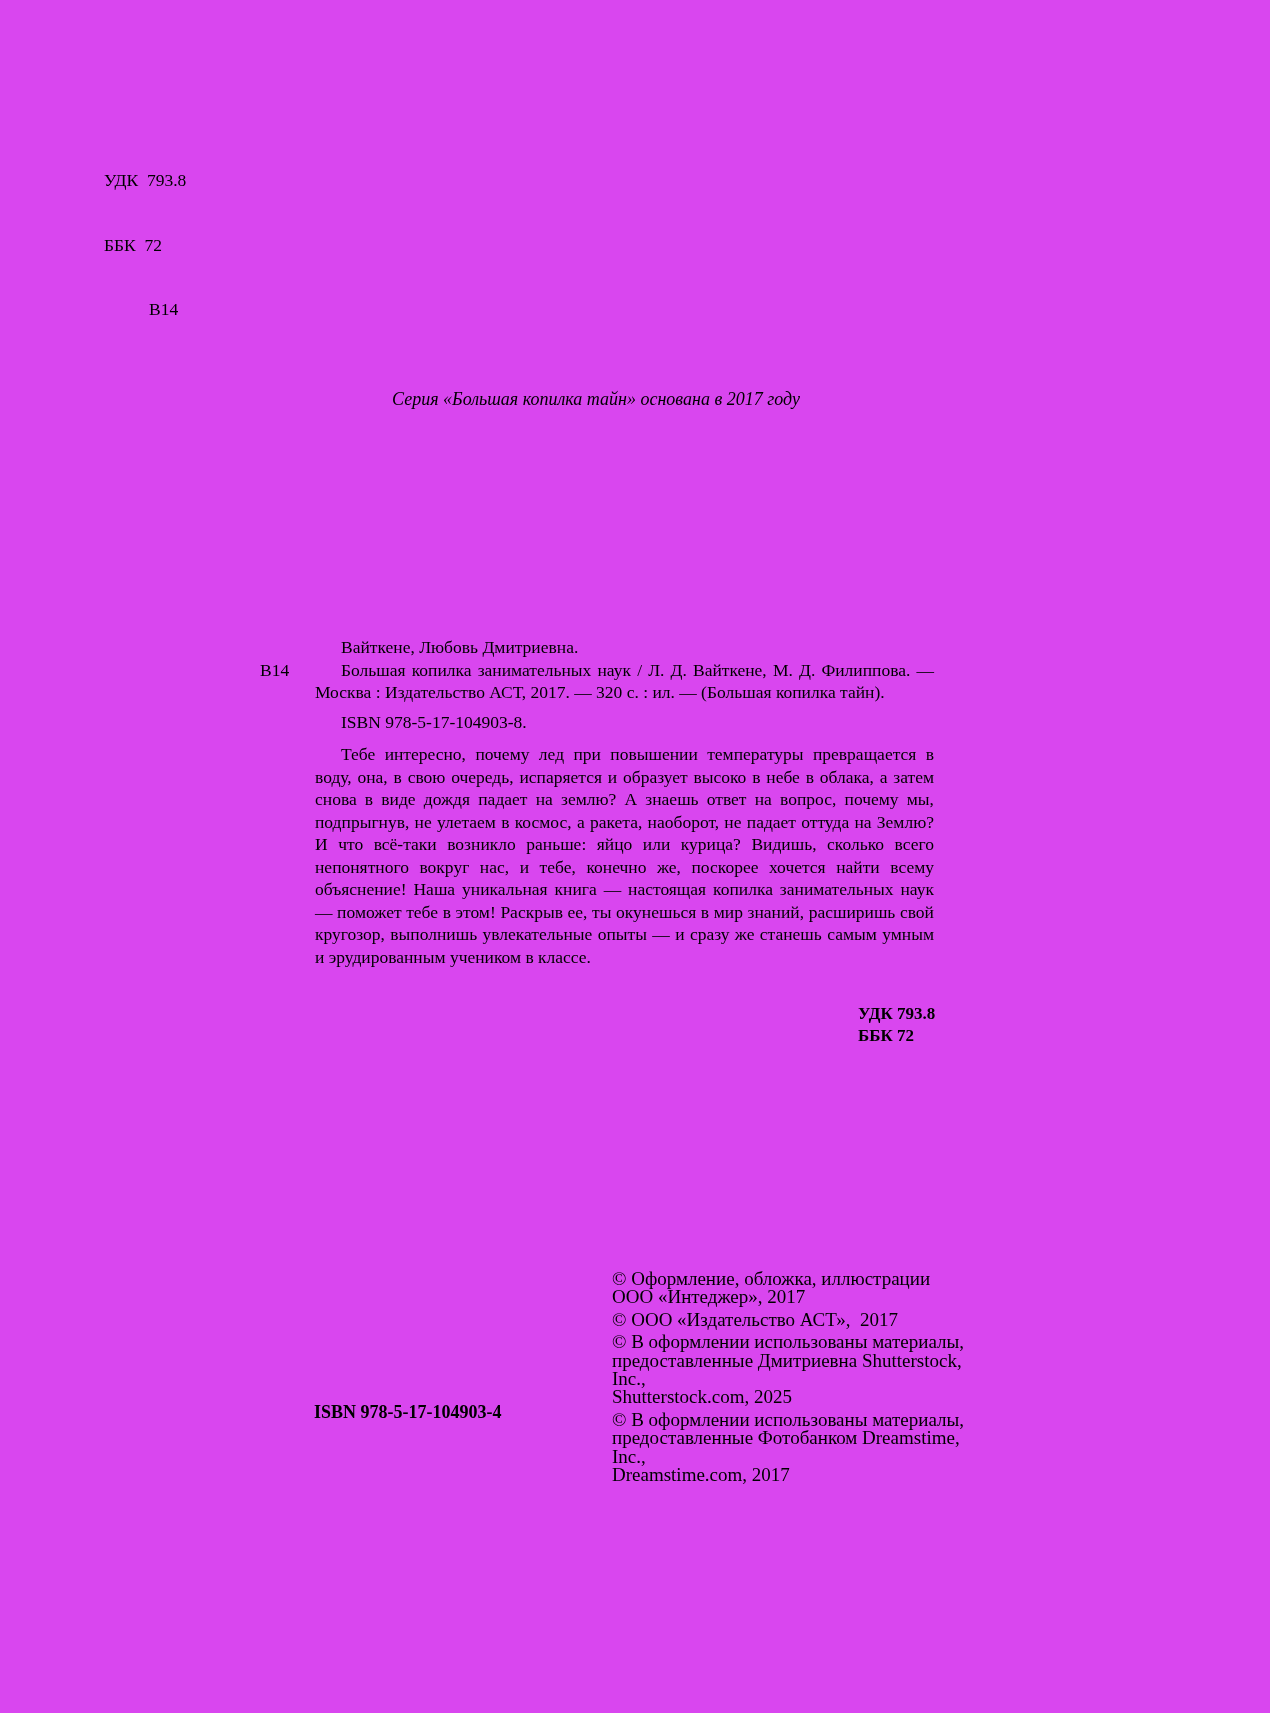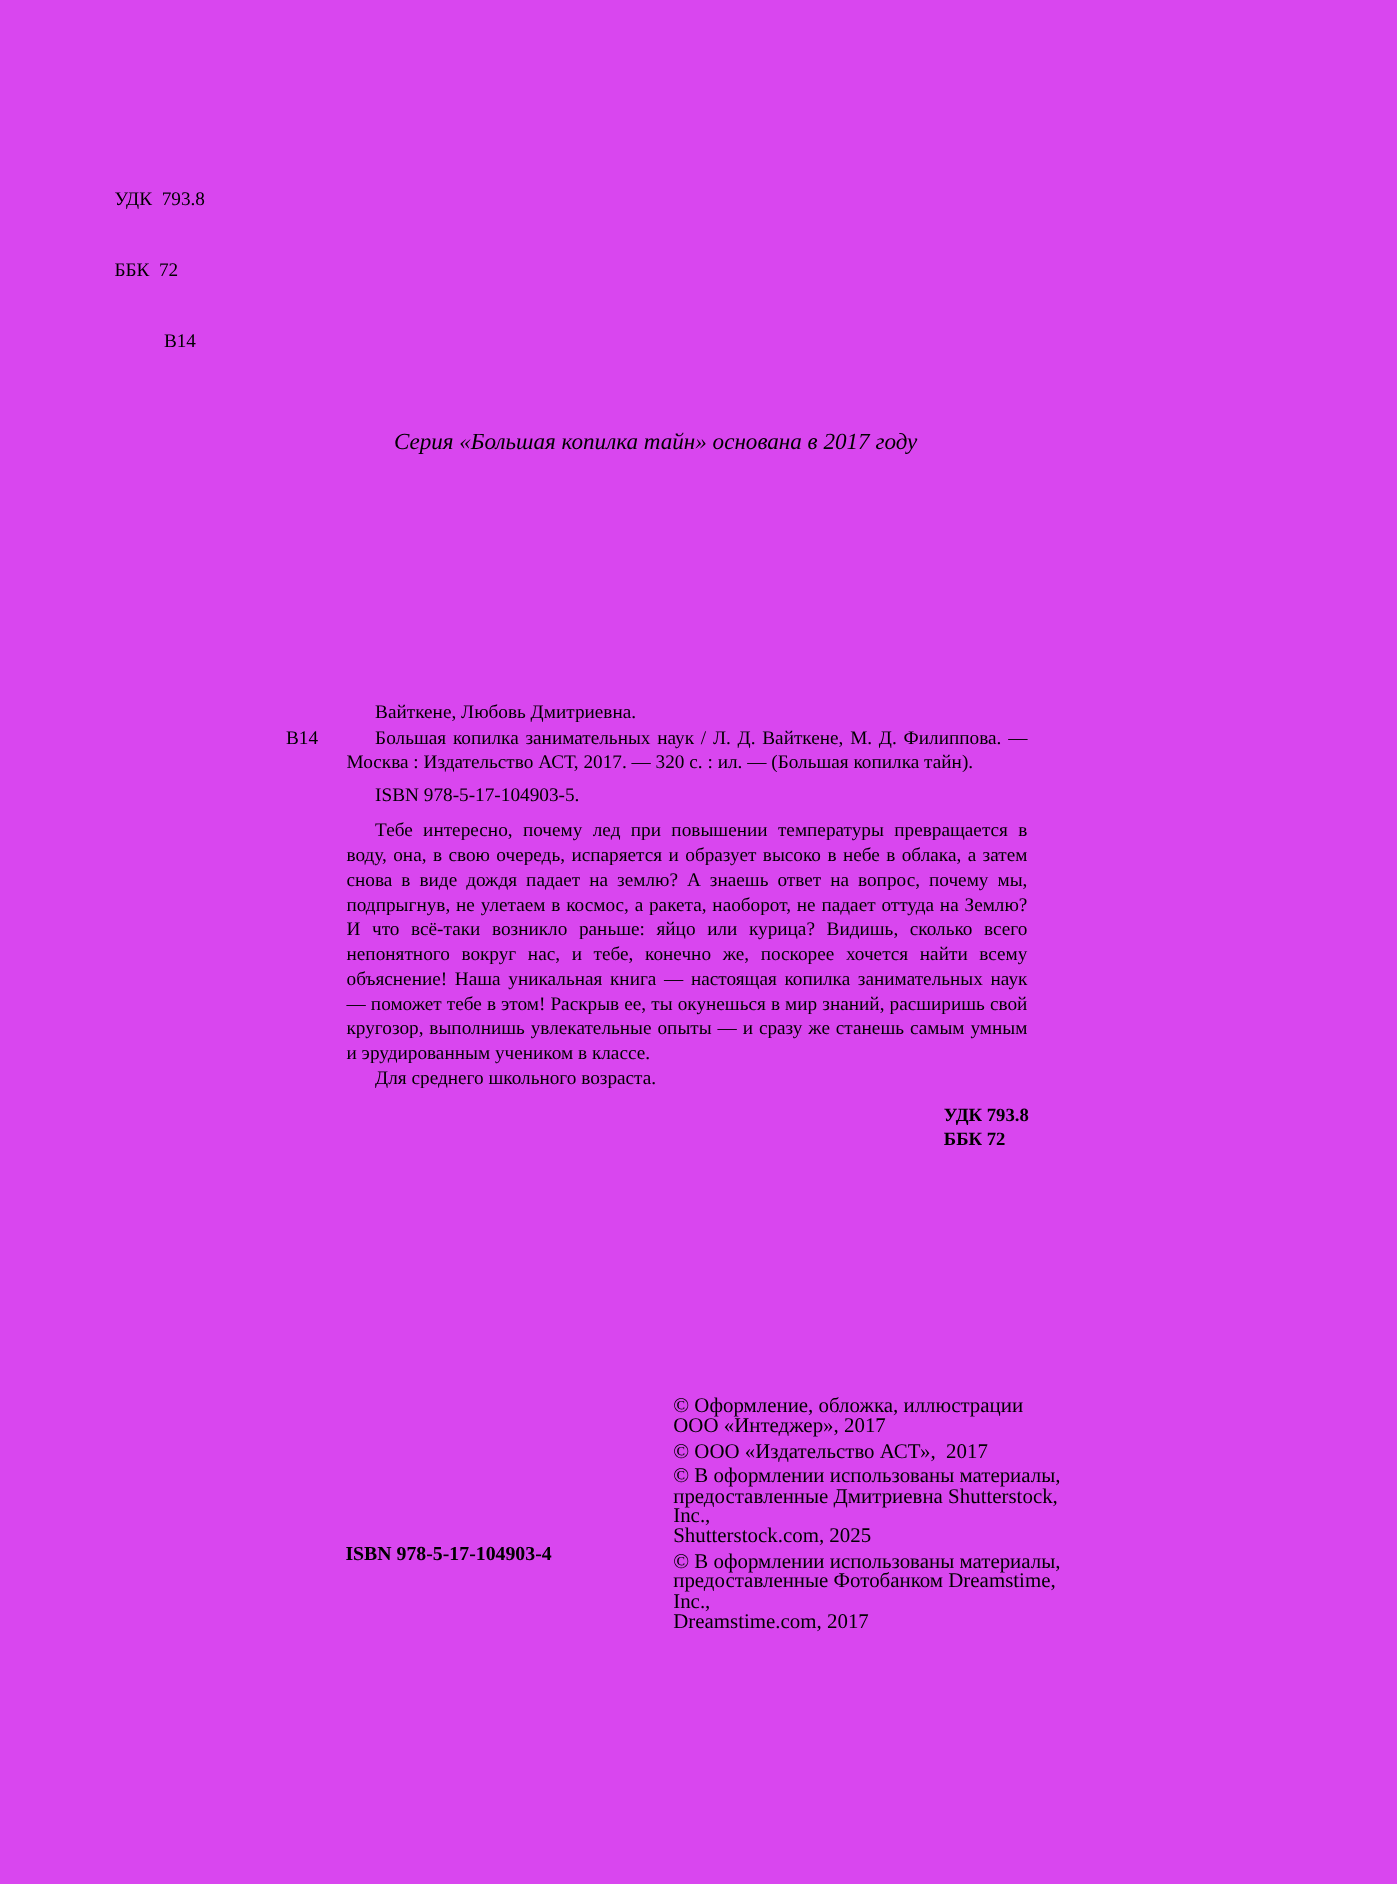--- a/index.html
+++ b/index.html
@@ -26,21 +26,21 @@
     white-space: pre;
   }
   .top-codes .code-b14 { padding-left: 45px; }
   .series-line {
     position: absolute;
     left: 0;
     top: 389px;
     width: 1192px;
     text-align: center;
     font-style: italic;
-    font-size: 21px;
+    font-size: 18px;
   }
   .bib-block {
     position: absolute;
     left: 260px;
     top: 636px;
     width: 674px;
     font-size: 17.5px;
     line-height: 22.5px;
   }
   .bib-author {
@@ -109,23 +109,22 @@
   </div>
 
   <div class="series-line">Серия «Большая копилка тайн» основана в 2017 году</div>
 
   <div class="bib-block">
     <div class="bib-author">Вайткене, Любовь Дмитриевна.</div>
     <div class="bib-entry">
       <span class="bib-margin-code">В14</span>
       <div class="bib-desc">Большая копилка занимательных наук / Л. Д. Вайткене, М. Д. Филиппова. — Москва : Издательство АСТ, 2017. — 320 с. : ил. — (Большая копилка тайн).</div>
     </div>
-    <div class="bib-isbn">ISBN 978-5-17-104903-5.</div>
+    <div class="bib-isbn">ISBN 978-5-17-104903-8.</div>
     <div class="annotation">Тебе интересно, почему лед при повышении температуры превращается в воду, она, в свою очередь, испаряется и образует высоко в небе в облака, а затем снова в виде дождя падает на землю? А знаешь ответ на вопрос, почему мы, подпрыгнув, не улетаем в космос, а ракета, наоборот, не падает оттуда на Землю? И что всё-таки возникло раньше: яйцо или курица? Видишь, сколько всего непонятного вокруг нас, и тебе, конечно же, поскорее хочется найти всему объяснение! Наша уникальная книга — настоящая копилка занимательных наук — поможет тебе в этом! Раскрыв ее, ты окунешься в мир знаний, расширишь свой кругозор, выполнишь увлекательные опыты — и сразу же станешь самым умным и эрудированным учеником в классе.</div>
-    <div class="audience">Для среднего школьного возраста.</div>
   </div>
 
   <div class="right-codes">
     <div>УДК 793.8</div>
     <div>ББК 72</div>
   </div>
 
   <div class="copyright-block">
     <div class="copyright-entry">
       <div>© Оформление, обложка, иллюстрации</div>

